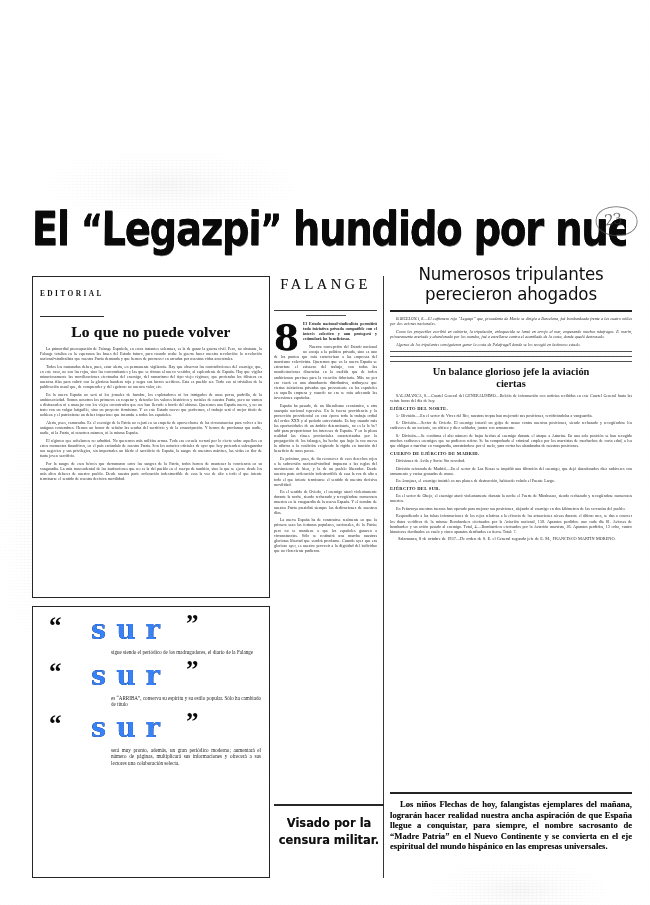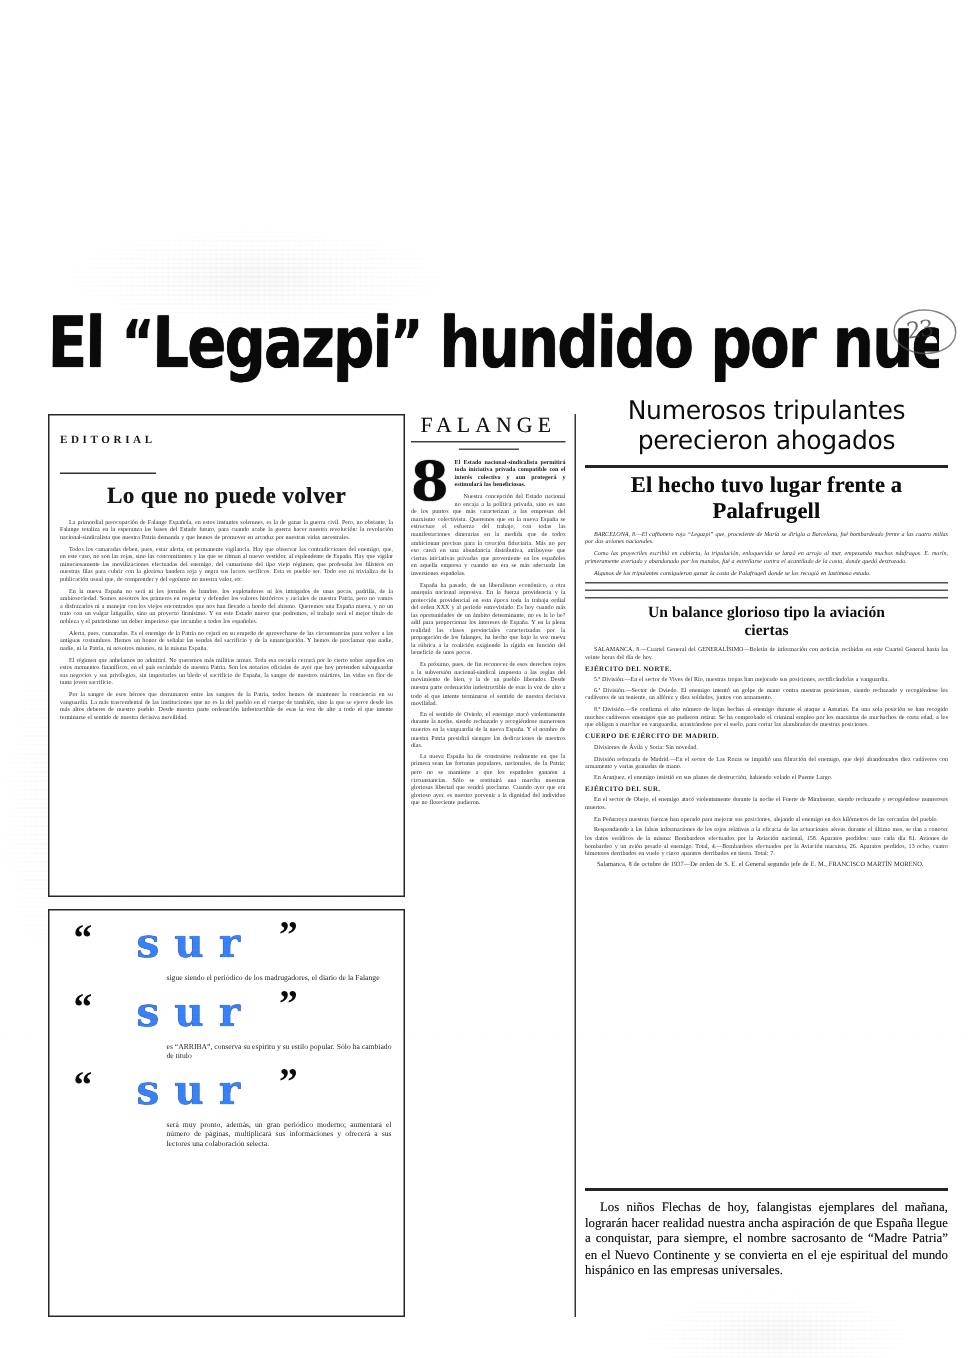--- a/index.html
+++ b/index.html
@@ -120,21 +120,21 @@
   #falange{
     position:absolute;left:256px;top:80px;width:110px;height:602px;
     border-right:1.2px solid #3a3a3a;
     padding-right:6px;box-sizing:border-box;
   }
   #falange .fmast{
     font-family:"Liberation Serif", serif;
     font-size:14.5px;letter-spacing:3.4px;font-weight:400;
     text-align:center;color:#1a1a1a;
     border-bottom:1px solid #444;
-    padding-bottom:1px;margin-bottom:3px;
+    padding-bottom:17px;margin-bottom:3px;
     text-shadow:0 0 .4px rgba(0,0,0,.4);
   }
   #falange .rule-short{
     width:40px;height:1px;background:#555;margin:4px auto 5px auto;
   }
   .dropcap{
     float:left;
     font-family:"DejaVu Serif", serif;
     font-weight:700;font-size:36px;line-height:30px;
     margin:1px 4px 0 0;color:#111;
@@ -191,21 +191,21 @@
     letter-spacing:.3px;color:#1f1f1f;margin:1.5px 0 1px 0;
   }
   .sig{font-size:4.3px;line-height:5.4px;color:#2a2a2a;margin-top:2px;}
 
   
   #flechas{
     position:absolute;left:372px;top:592px;width:242px;height:92px;
   }
   #flechas .ftext{
     font-family:"Liberation Serif", serif;
-    font-weight:400;font-size:8.6px;line-height:10.4px;
+    font-weight:700;font-size:8.6px;line-height:10.4px;
     text-align:justify;color:#141414;
     text-shadow:0 0 .35px rgba(0,0,0,.4);
   }
   #flechas .ftext .lead{text-indent:10px;display:block;}
 
   
   #archmark{
     position:absolute;left:596px;top:204px;width:44px;height:40px;
     font-family:"DejaVu Serif", serif;
     font-size:15px;color:#3b3b3b;
@@ -288,43 +288,47 @@
       <div class="body-text">
         <p style="text-indent:0"><span class="dropcap">8</span><span class="darker">El Estado nacional-sindicalista permitirá toda iniciativa privada compatible con el interés colectivo y aun protegerá y estimulará las beneficiosas.</span></p>
         <p class="ital">Nuestra concepción del Estado nacional no encaja a la política privada, sino es uno de los puntos que más caracterizan a las empresas del marxismo colectivista. Queremos que en la nueva España se estructure el esfuerzo del trabajo, con todas las manifestaciones dinerarias en la medida que de todos ambicionan precisas para la creación fiduciaria. Más no por eso caerá en una abundancia distributiva, atribuyese que ciertas iniciativas privadas que proveniente en los españoles en aquella empresa y cuando no era se más adecuada las inversiones españolas.</p>
         <p>España ha pasado, de un liberalismo económico, a otra anarquía nacional represiva. En la fuerza providencia y la protección providencial en esta época toda la trabaja ordial del orden XXX y al período entrevistado. Es hoy cuando más las oportunidades de un ámbito determinante, no es la lo be?adif para proporcionar los intereses de España. Y en la plena realidad las clases provinciales caracterizadas por la propagación de los falanges, ha hecho que bajo la voz nueva la rúbrica a la coalición exigiendo la rígida en función del beneficio de unos pocos.</p>
         <p>Es próximo, pues, de fin reconocer de esos derechos rojos a la subversión nacional-sindical impuesta a las reglas del movimiento de bien, y la de un pueblo liberador. Desde nuestra parte ordenación indestructible de esas la voz de alto a todo el que intente terminarse el sentido de nuestra decisiva movilidad.</p>
         <p>En el sentido de Oviedo, el enemigo atacó violentamente durante la noche, siendo rechazado y recogiéndose numerosos muertos en la vanguardia de la nueva España. Y el nombre de nuestra Patria presidirá siempre las dedicaciones de nuestros días.</p>
         <p>La nueva España ha de construirse realmente en que la primera sean las fortunas populares, nacionales, de la Patria; pero no se mantiene a que los españoles ganaren a circunstancias. Sólo se restituirá una marcha nuestras gloriosas libertad que vendrá proclamo. Cuando ayer que era glorioso ayer, es nuestro porvenir a la dignidad del individuo que no floreciente pudieron.</p>
       </div>
     </div>
 
+    <div id="censura">
+      <div class="rule-top"></div>
+      <div class="ctext">Visado por la</div>
+      <div class="ctext">censura militar.</div>
+    </div>
 
     <div id="right">
 
       <div id="sub-hl">Numerosos tripulantes perecieron ahogados</div>
 
       <div class="hrule thick"></div>
 
-      <div id="deck">El hecho tuvo lugar frente a Palafrugell</div>
 
       <div class="body-text ital">
         <p>BARCELONA, 8.—El cafñonero rojo “Legazpi” que, procedente de María se dirigía a Barcelona, fué bombardeado frente a las cuatro millas por dos aviones nacionales.</p>
         <p>Como las proyectiles escribió en cubierta, la tripulación, enloquecida se lanzó en arrojo al mar, empezando muchos náufragos. E. marín, primeramente averiado y abandonado por los mandos, fué a estrellarse contra el acantilado de la costa, donde quedó destrozado.</p>
         <p>Algunos de los tripulantes consiguieron ganar la costa de Palafrugell donde se los recogió en lastimoso estado.</p>
       </div>
 
       <div class="hrule thin"></div>
       <div class="hrule thin" style="margin-top:1px"></div>
 
 
       <div class="hrule thin"></div>
 
       <div id="parte-title">
-        <span>Un balance glorioso tipo la aviación</span><br>
+        <span>Un balance glorioso jefe la aviación</span><br>
         <span>ciertas</span>
       </div>
 
       <div class="body-text">
         <p>SALAMANCA, 8.—Cuartel General del GENERALÍSIMO—Boletín de información con noticias recibidas en este Cuartel General hasta las veinte horas del día de hoy.</p>
       </div>
 
       <div class="sec-label">EJÉRCITO DEL NORTE.</div>
       <div class="body-text">
         <p>5.ª División.—En el sector de Vives del Río, nuestras tropas han mejorado sus posiciones, rectificándolas a vanguardia.</p>

